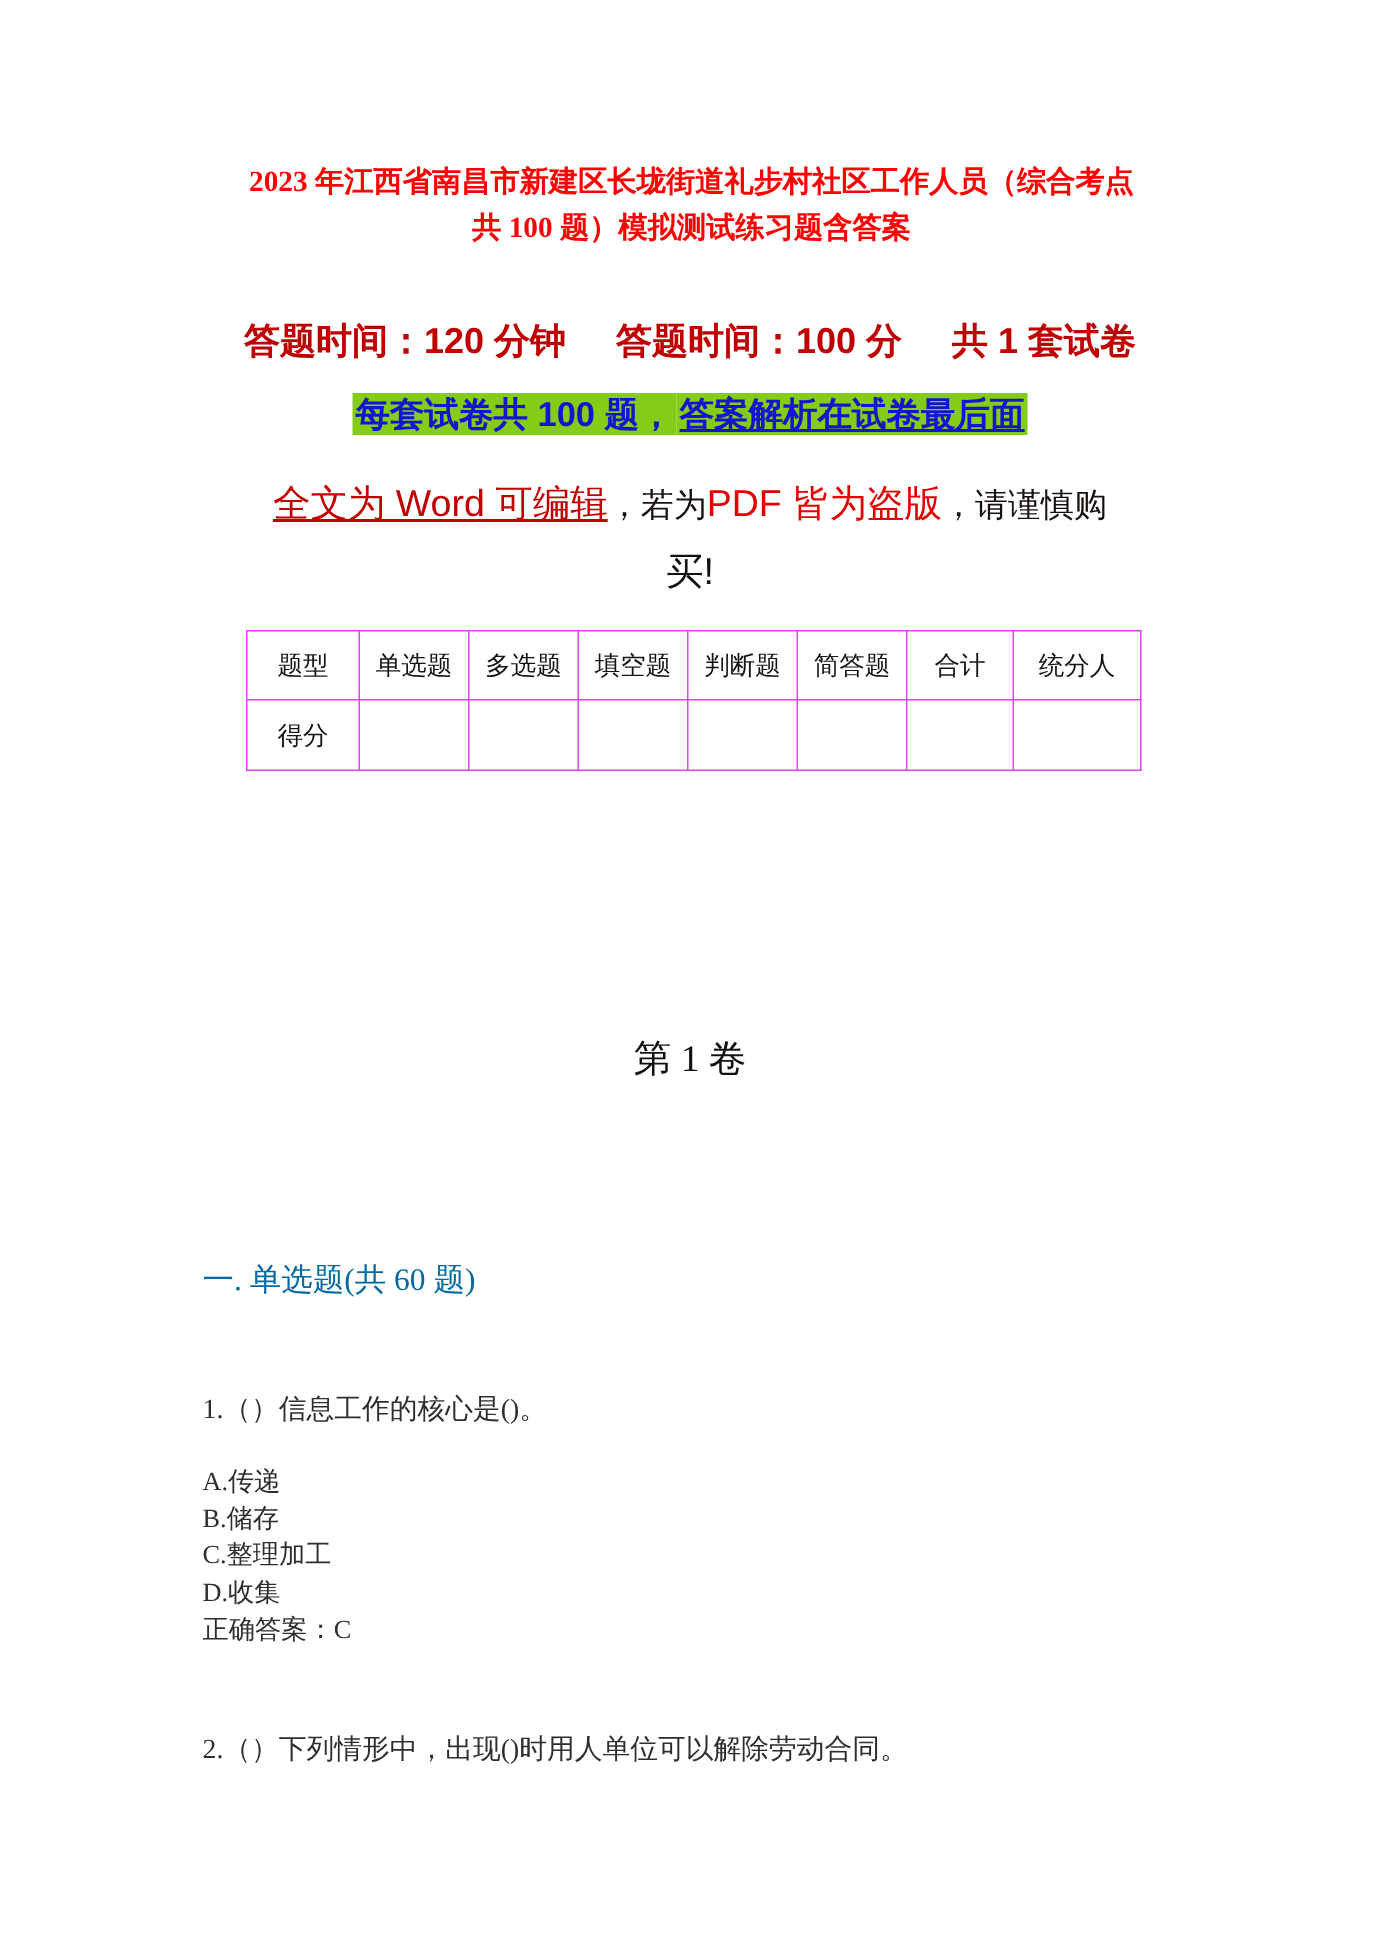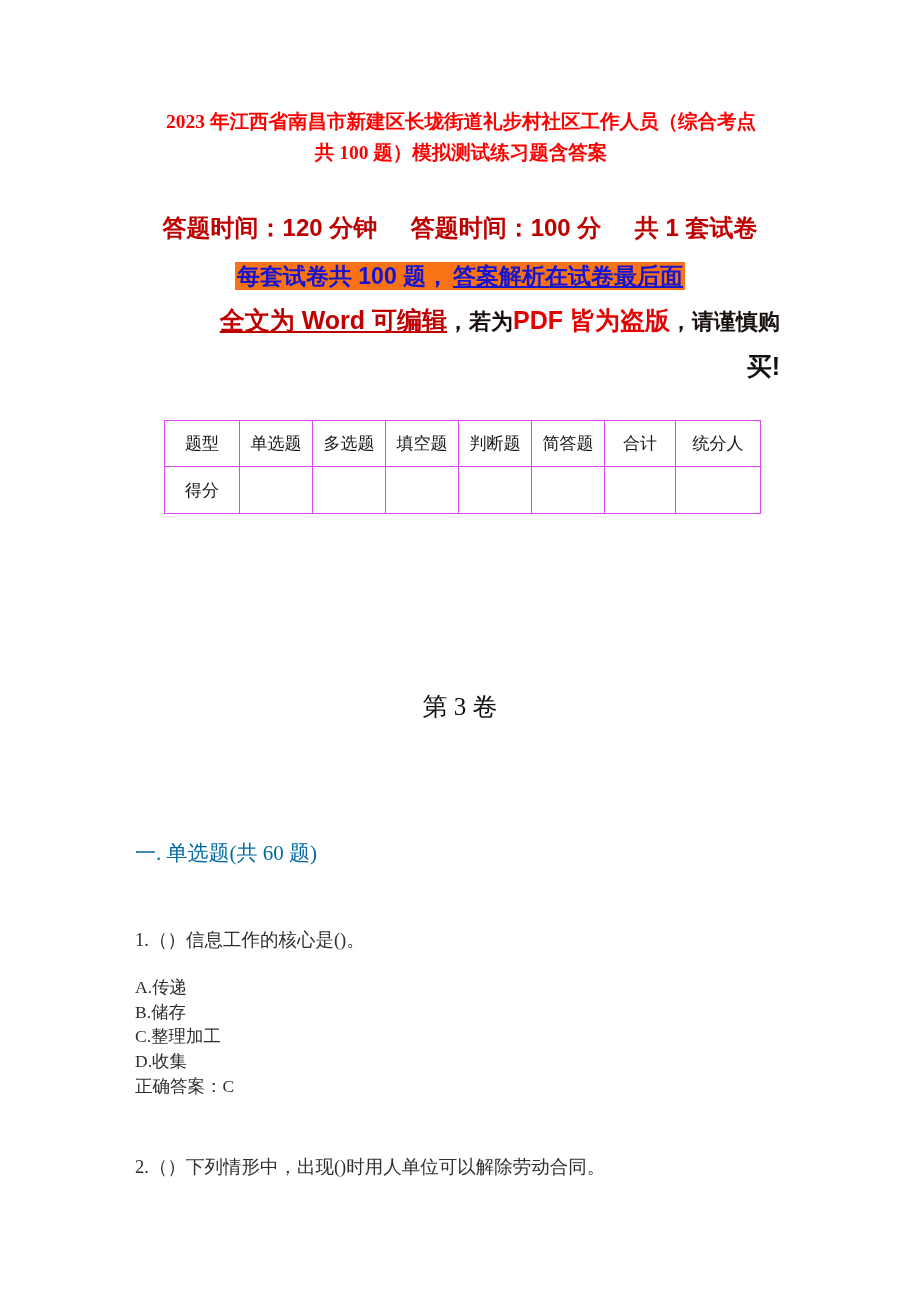--- a/index.html
+++ b/index.html
@@ -59,35 +59,35 @@
     left: 140px;
     top: 258px;
     width: 640px;
     text-align: center;
     font-size: 23px;
     line-height: 36px;
     font-weight: bold;
     font-family: "Liberation Sans", "DejaVu Sans", sans-serif;
   }
   .info-line-2 .hl {
-    background: #f97316;
+    background: #84cc16;
     color: #1414D2;
     padding: 1px 2px;
   }
   .info-line-2 .hl-u { text-decoration: underline; }
 
   .info-line-3 {
     position: absolute;
     left: 140px;
-    top: 298px;
-    width: 640px;
-    text-align: right;
+    top: 314px;
+    width: 640px;
+    text-align: center;
     font-size: 25px;
     line-height: 45px;
-    font-weight: bold;
+    font-weight: normal;
     font-family: "Liberation Sans", "DejaVu Sans", sans-serif;
     color: #1a1a1a;
   }
   .info-line-3 .word-part {
     color: #C00000;
     text-decoration: underline;
   }
   .info-line-3 .dark-part {
     color: #17100E;
     font-size: 22px;
@@ -222,21 +222,21 @@
         <td class="c-type"></td>
         <td class="c-type"></td>
         <td class="c-type"></td>
         <td class="c-type"></td>
         <td class="c-total"></td>
         <td class="c-staff"></td>
       </tr>
     </tbody>
   </table>
 
-  <div class="volume-title">第 3 卷</div>
+  <div class="volume-title">第 1 卷</div>
 
   <div class="section-heading">一. 单选题(共 60 题)</div>
 
   <div class="question-block" id="q1-block">
     <div class="q-stem">1.（）信息工作的核心是()。</div>
     <div class="q-options">
       <div class="q-option">A.传递</div>
       <div class="q-option">B.储存</div>
       <div class="q-option">C.整理加工</div>
       <div class="q-option">D.收集</div>

